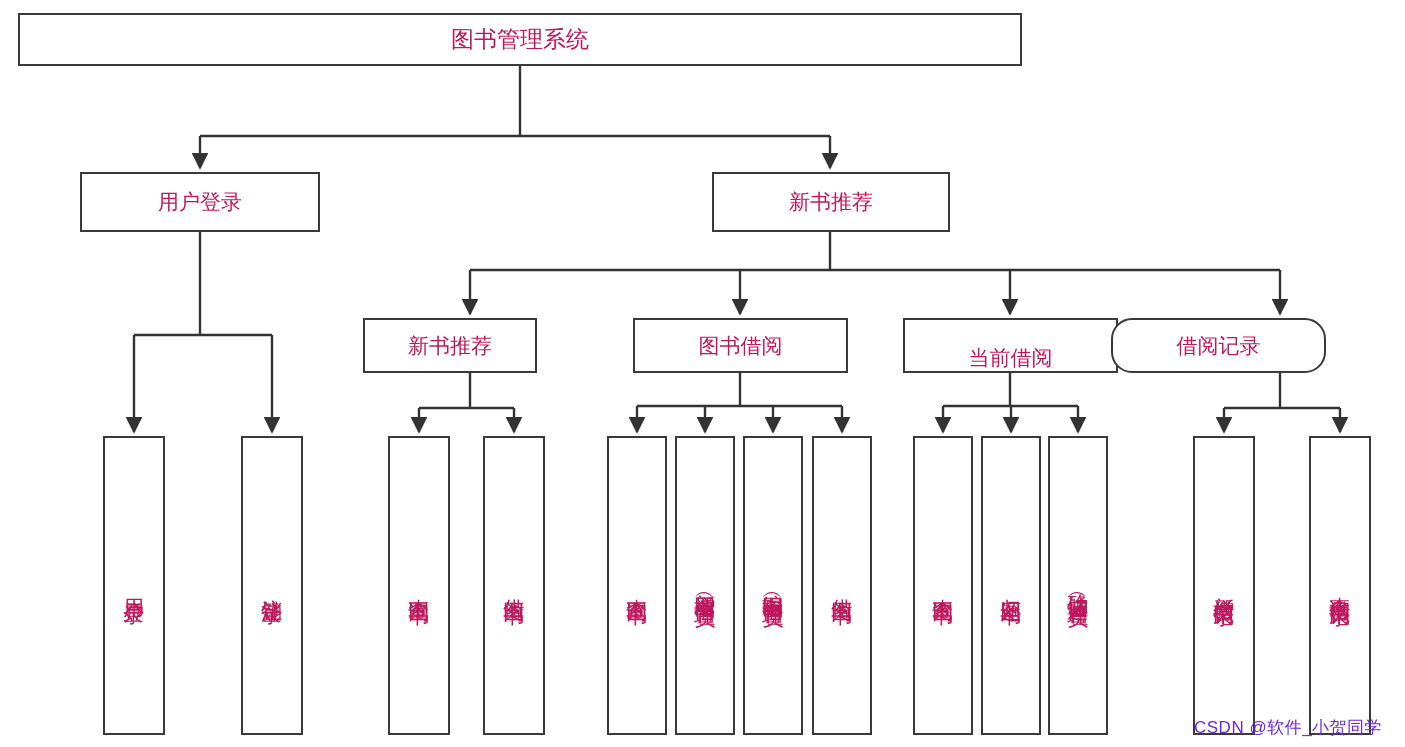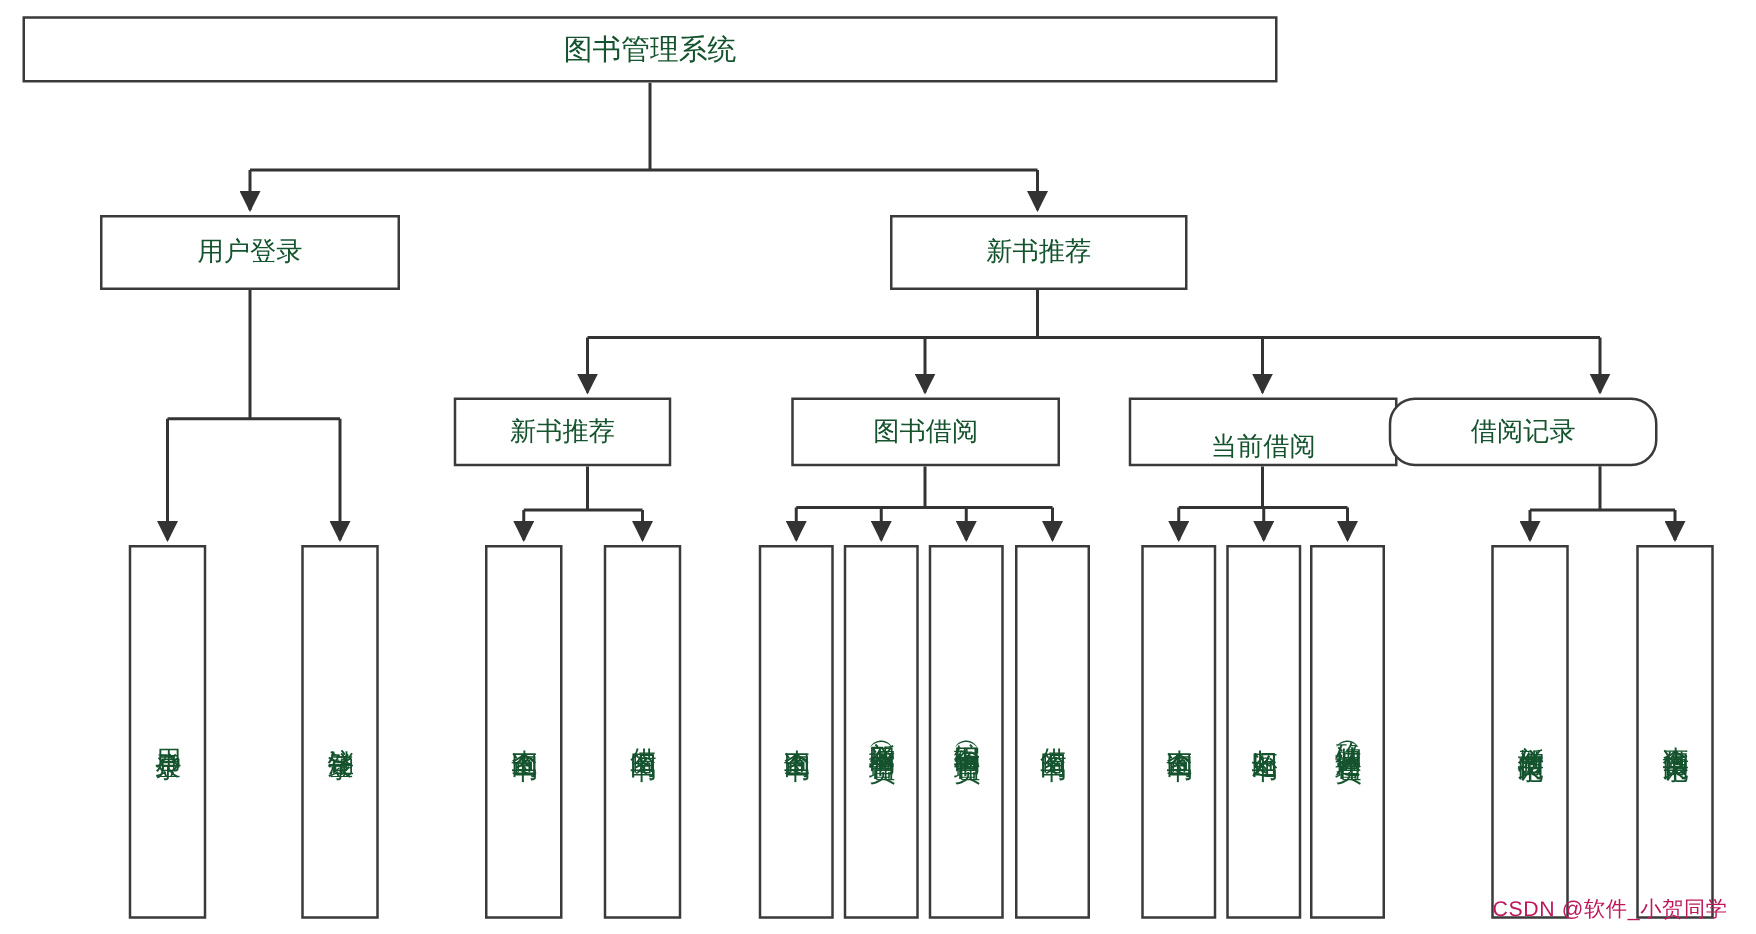--- a/index.html
+++ b/index.html
@@ -31,21 +31,21 @@
     position: absolute;
     box-sizing: border-box;
     background: #ffffff;
     border: 2px solid #3a3a3a;
     display: flex;
     align-items: center;
     justify-content: center;
     z-index: 2;
   }
   .node-label {
-    color: #14532d;
+    color: #be185d;
     line-height: 1.22;
     text-align: center;
     white-space: nowrap;
   }
   .node-root .node-label {
     font-size: 23px;
   }
   .node-l1 .node-label {
     font-size: 21px;
   }
@@ -57,21 +57,21 @@
     justify-content: center;
   }
   .node-leaf .node-label {
     font-size: 21px;
     writing-mode: vertical-rl;
     text-orientation: upright;
     letter-spacing: 2px;
   }
   .watermark {
     position: absolute;
-    color: #be185d;
+    color: #6d28d9;
     font-size: 17px;
     letter-spacing: 0.5px;
     z-index: 3;
     white-space: nowrap;
     user-select: none;
   }
 </style>
 </head>
 <body>
 

